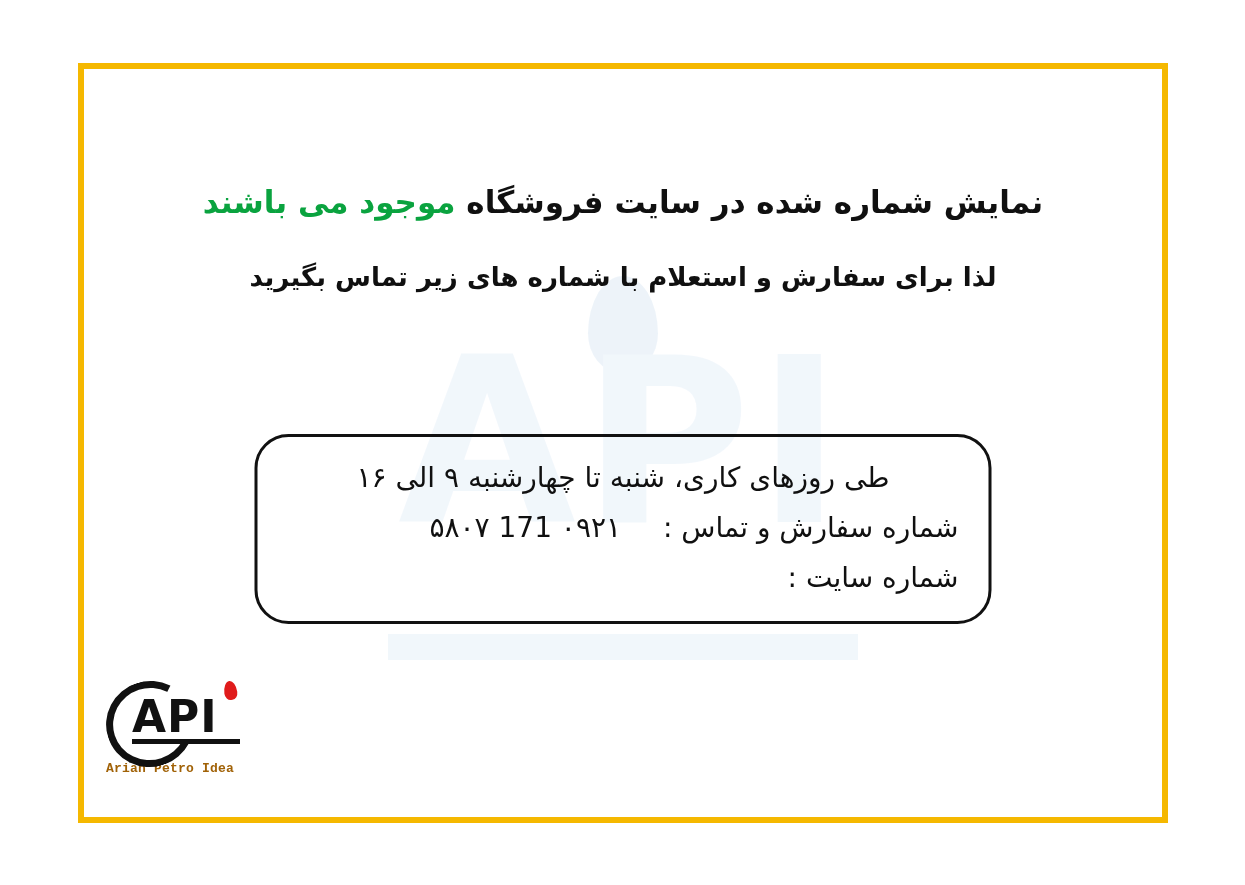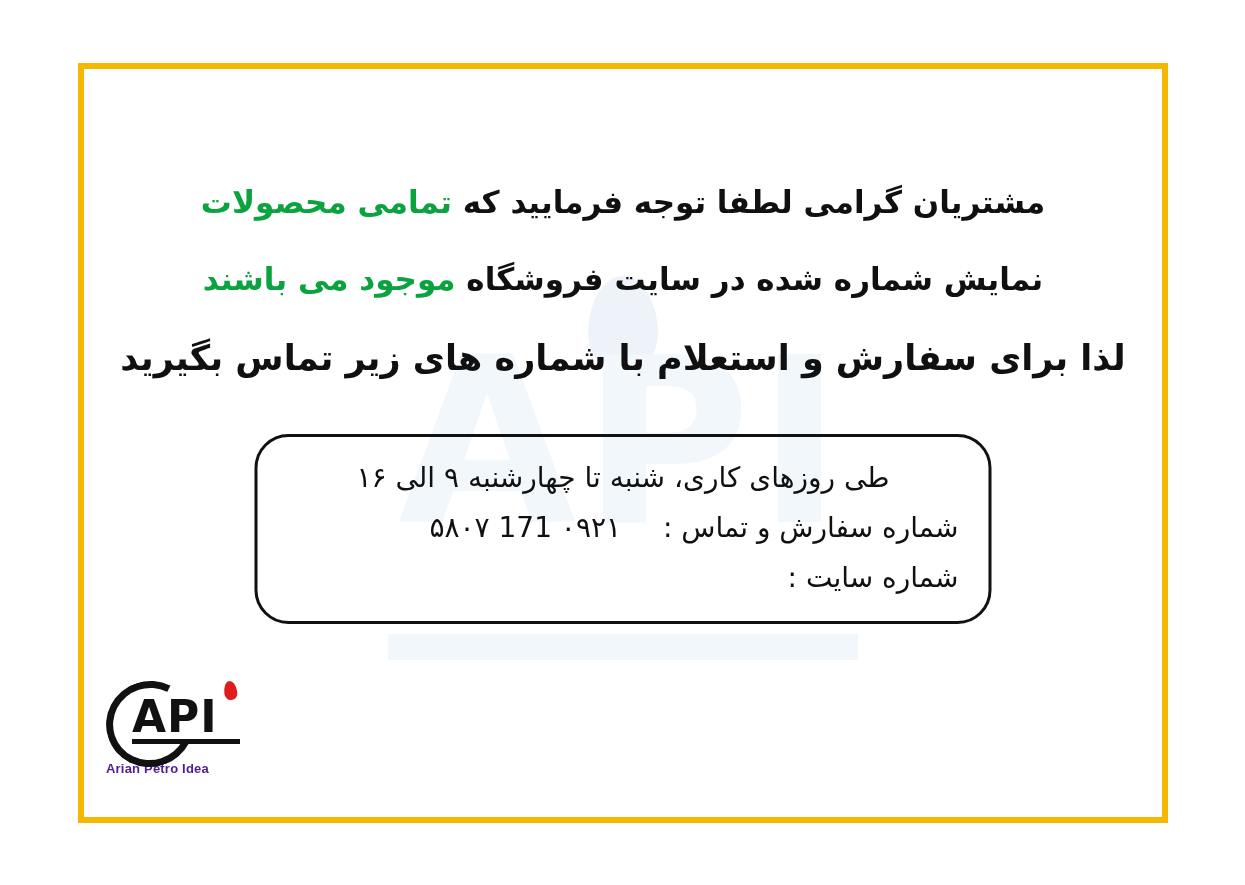--- a/index.html
+++ b/index.html
@@ -81,21 +81,21 @@
   }
   .msg-line {
     font-size: 31px;
     font-weight: bold;
     color: #101010;
     line-height: 1.0;
     margin: 0 0 46px 0;
     white-space: nowrap;
   }
   .msg-line.line-3 {
-    font-size: 35px;
+    font-size: 26px;
     margin-bottom: 18px;
   }
   .hl-green {
     color: #0aa33f;
   }
 
   .contact-box {
     position: absolute;
     left: 50%;
     transform: translateX(-50%);
@@ -181,42 +181,39 @@
     left: 118px;
     top: 2px;
     width: 13px;
     height: 19px;
     background: #e01b1b;
     border-radius: 50% 50% 45% 45% / 62% 62% 38% 38%;
     transform: rotate(-8deg);
   }
   .logo-caption {
     margin-top: 6px;
-    font-family: Liberation Sans, sans-serif;
+    font-family: Liberation Mono, monospace;
     font-weight: bold;
     font-size: 13px;
-    color: #4c1d95;
+    color: #a16207;
     letter-spacing: 0.2px;
   }
 </style>
 </head>
 <body>
 
 <div class="notice-card">
 
   <div class="watermark">
     <div class="wm-flame"></div>
     <div class="wm-text">API</div>
     <div class="wm-bar"></div>
   </div>
 
   <div class="message-block">
-    <p class="msg-line line-1">
-      <span>مشتریان گرامی لطفا توجه فرمایید که </span><span class="hl-green">تمامی محصولات</span>
-    </p>
     <p class="msg-line line-2">
       <span>نمایش شماره شده در سایت فروشگاه </span><span class="hl-green">موجود می باشند</span>
     </p>
     <p class="msg-line line-3">لذا برای سفارش و استعلام با شماره های زیر تماس بگیرید</p>
   </div>
 
   <div class="contact-box">
     <div class="contact-line hours">
       <span class="contact-label">طی روزهای کاری، شنبه تا چهارشنبه ۹ الی ۱۶</span>
     </div>

